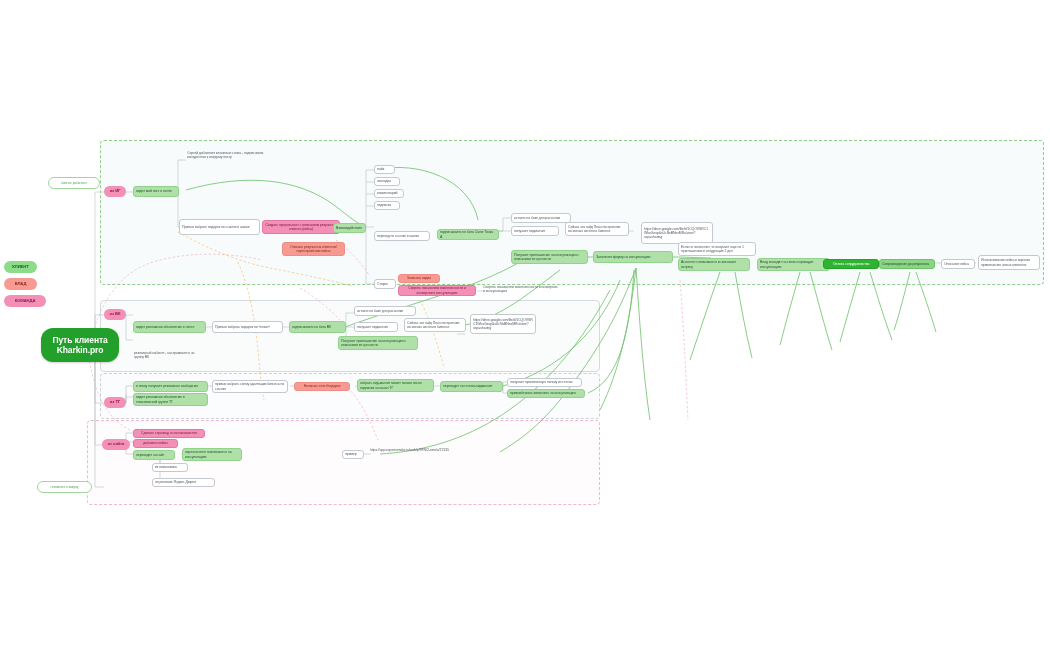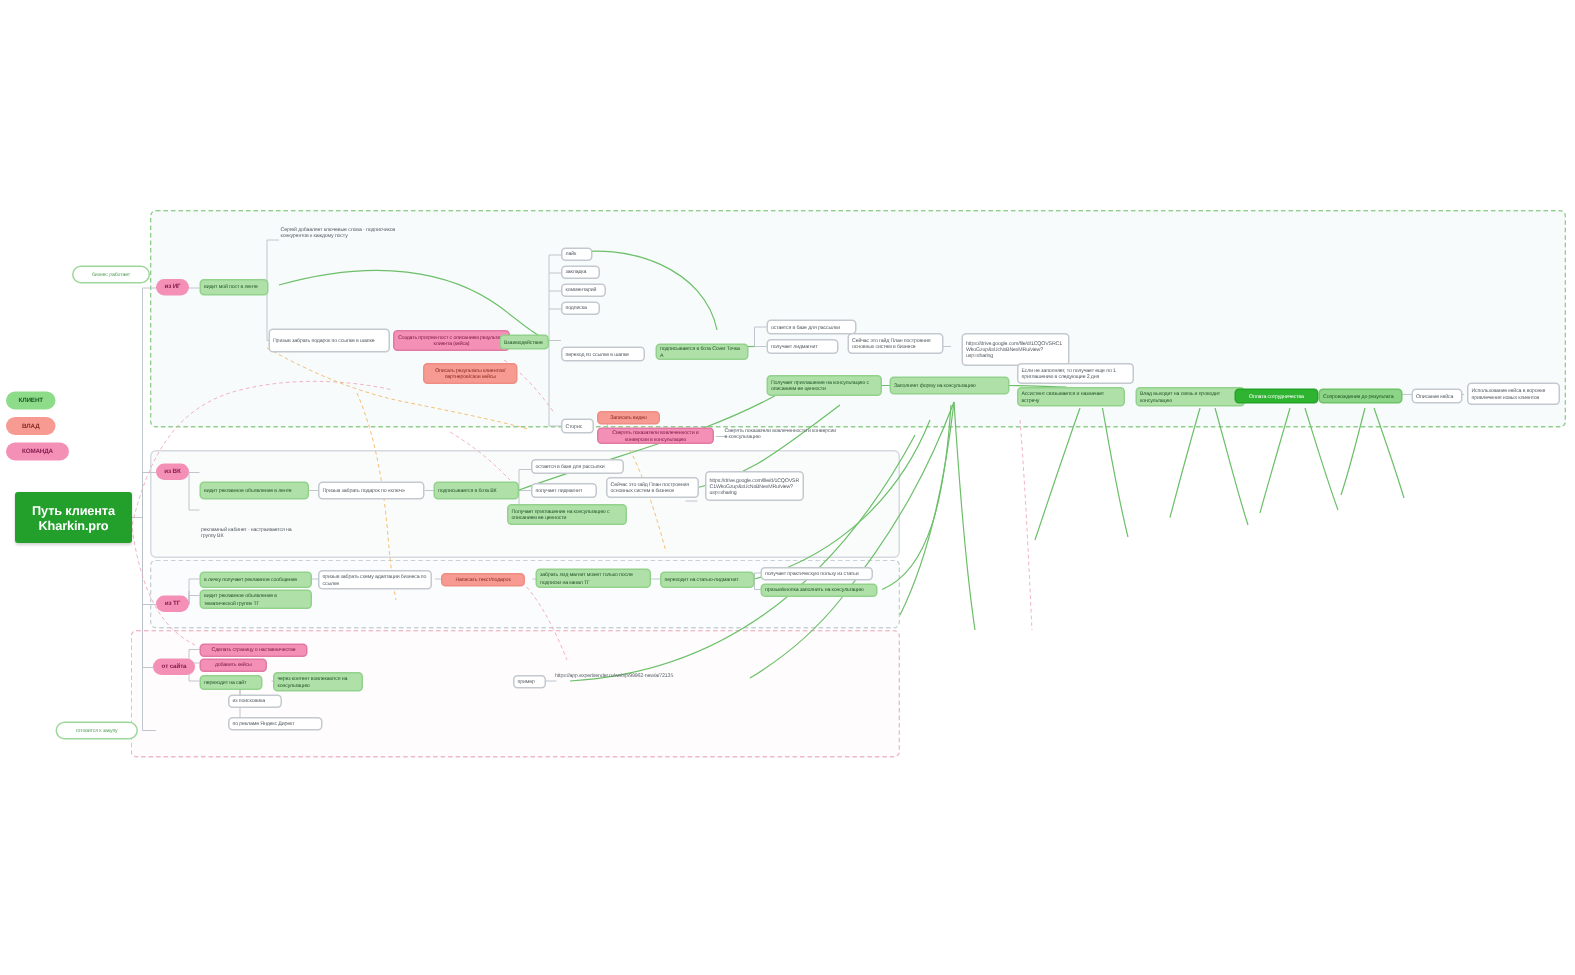--- a/index.html
+++ b/index.html
@@ -35,25 +35,26 @@
   }
   .node span {
     display: block;
     width: 100%;
   }
   
   .v-root {
     background: #22a02b;
     color: #ffffff;
     font-weight: bold;
-    border-radius: 2px;
+    border-radius: 12px;
     justify-content: center;
     text-align: center;
     font-size: 8.5px;
     box-shadow: 0 1px 2px rgba(0,0,0,.18);
+    margin-left: 31px;
   }
   .v-pink {
     background: #f48fb6;
     color: #8a1f52;
     border-radius: 9px;
     justify-content: center;
     text-align: center;
     font-size: 4.2px;
     font-weight: bold;
   }

